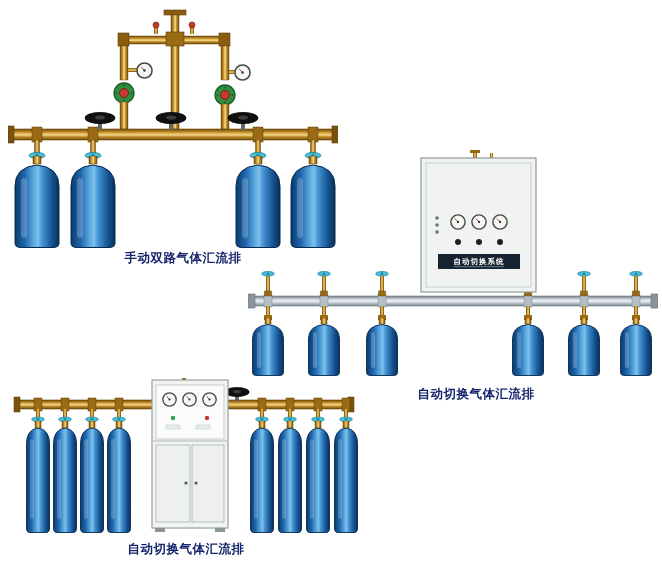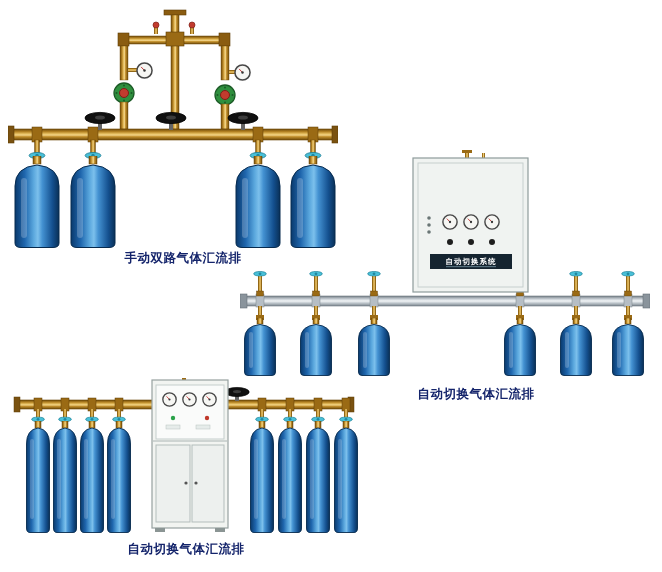--- a/index.html
+++ b/index.html
@@ -4,21 +4,21 @@
 <style>
   html,body{margin:0;padding:0;background:#ffffff;}
   #canvas{
     position:relative;width:662px;height:572px;background:#ffffff;
     border-bottom:1px solid #dcdcdc;border-right:1px solid #ececec;
     font-family:"Liberation Sans", sans-serif;overflow:hidden;
   }
   .fig{position:absolute;}
   .fig svg{display:block;}
   .fig1{left:8px;top:6px;}
-  .fig2{left:240px;top:150px;}
+  .fig2{left:248px;top:150px;}
   .fig3{left:10px;top:378px;}
   .caption{
     position:absolute;text-align:center;font-size:12.5px;font-weight:700;
     color:#14246b;letter-spacing:0.5px;white-space:nowrap;
   }
   .cap1{left:18px;top:250px;width:330px;}
   .cap2{left:400px;top:386px;width:152px;}
   .cap3{left:110px;top:541px;width:152px;}
 </style>
 </head>

